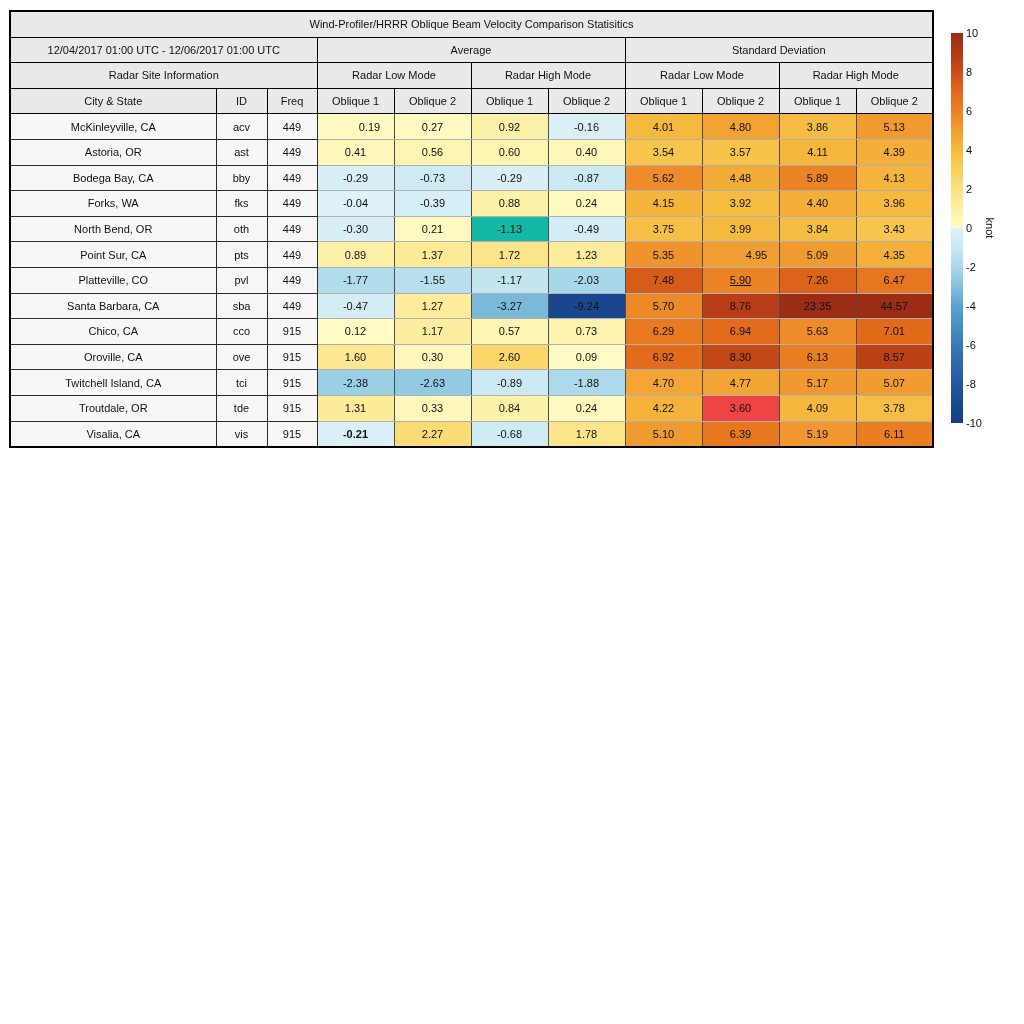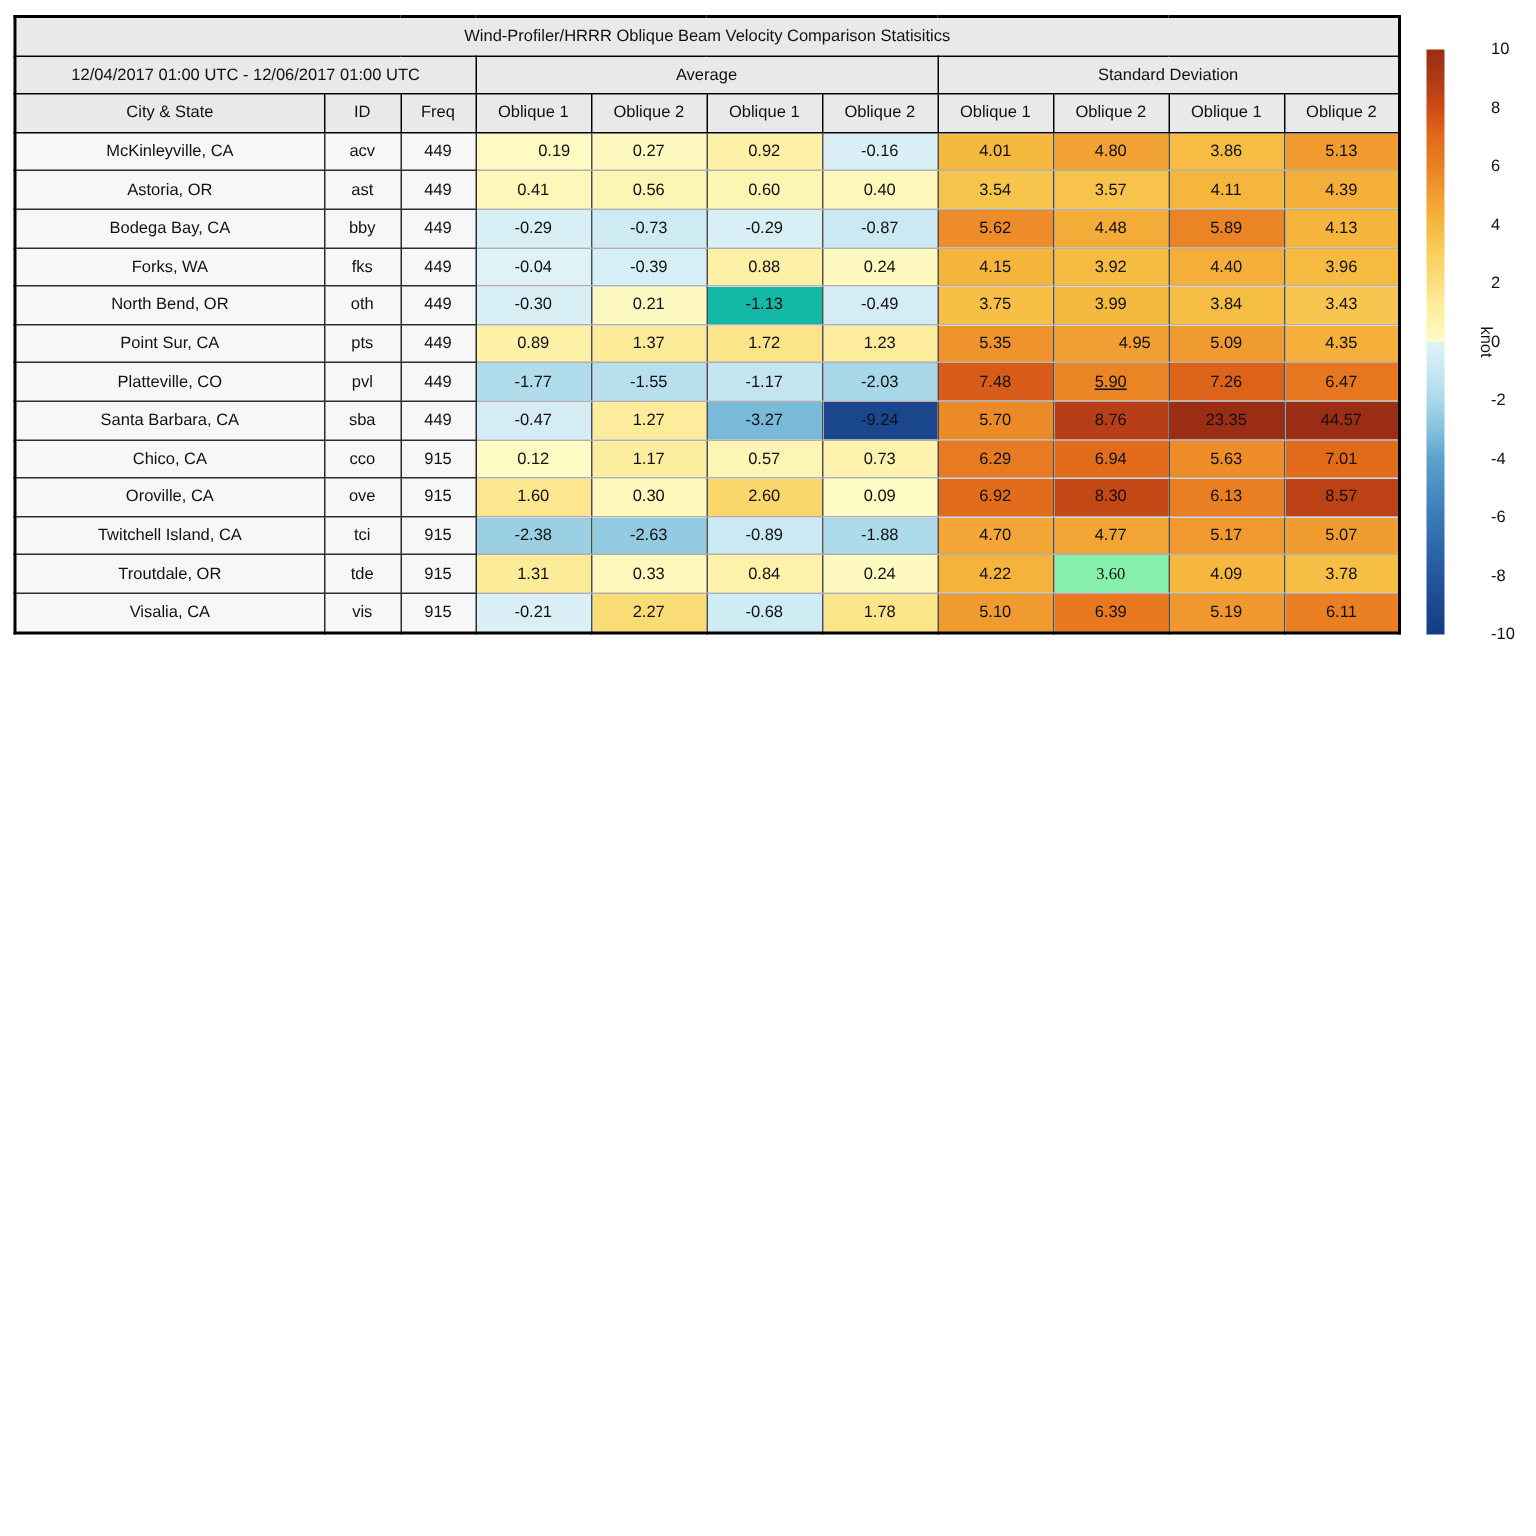--- a/index.html
+++ b/index.html
@@ -7,21 +7,21 @@
         font-family:"Liberation Sans",sans-serif;color:#111;overflow:hidden;}
   table.fig{position:absolute;left:9px;top:10px;border-collapse:collapse;table-layout:fixed;
         border:2px solid #000;background:#fff;}
   table.fig td{font-size:11px;text-align:center;vertical-align:middle;height:24.6px;
         padding:0;color:#111;white-space:nowrap;overflow:hidden;}
   td.hdr{background:#e9e9e9;border:1px solid #000;}
   td.lbl{background:#f7f7f7;border:1px solid #2b2b2b;}
   td.val{border-left:1px solid #4d4d4d;border-right:1px solid #4d4d4d;
          border-top:1px solid #b0b0b0;border-bottom:1px solid #b0b0b0;}
   .cbar{position:absolute;left:951px;top:33px;width:12px;height:390px;}
-  .cbar-tick{position:absolute;left:994px;font-size:11px;line-height:11px;color:#111;}
+  .cbar-tick{position:absolute;left:966px;font-size:11px;line-height:11px;color:#111;}
   .cbar-label{position:absolute;left:984px;top:228px;transform:translateY(-50%);
          writing-mode:vertical-rl;font-size:11px;color:#111;}
 </style>
 </head>
 <body>
 
 <div class="page">
 
   <table class="fig">
     <colgroup>
@@ -38,20 +38,27 @@
         <col style="width:77px">
     </colgroup>
     <tbody>
       <tr>
         <td class="hdr" colspan="11">Wind-Profiler/HRRR Oblique Beam Velocity Comparison Statisitics</td>
       </tr>
       <tr>
         <td class="hdr" colspan="3">12/04/2017 01:00 UTC - 12/06/2017 01:00 UTC</td>
         <td class="hdr" colspan="4">Average</td>
         <td class="hdr" colspan="4">Standard Deviation</td>
+      </tr>
+      <tr>
+        <td class="hdr" colspan="3">Radar Site Information</td>
+        <td class="hdr" colspan="2">Radar Low Mode</td>
+        <td class="hdr" colspan="2">Radar High Mode</td>
+        <td class="hdr" colspan="2">Radar Low Mode</td>
+        <td class="hdr" colspan="2">Radar High Mode</td>
       </tr>
       <tr>
         <td class="hdr">City &amp; State</td>
         <td class="hdr">ID</td>
         <td class="hdr">Freq</td>
         <td class="hdr">Oblique 1</td>
         <td class="hdr">Oblique 2</td>
         <td class="hdr">Oblique 1</td>
         <td class="hdr">Oblique 2</td>
         <td class="hdr">Oblique 1</td>
@@ -206,29 +213,29 @@
         </tr>
         <tr>
           <td class="lbl">Troutdale, OR</td>
           <td class="lbl">tde</td>
           <td class="lbl">915</td>
           <td class="val" style="background: rgb(252, 235, 153);">1.31</td>
           <td class="val" style="background: rgb(254, 248, 188);">0.33</td>
           <td class="val" style="background: rgb(253, 242, 170);">0.84</td>
           <td class="val" style="background: rgb(254, 249, 191);">0.24</td>
           <td class="val" style="background: rgb(245, 179, 60);">4.22</td>
-          <td class="val" style="background: #86efac; font-family: Liberation Serif, serif;">3.60</td>
+          <td class="val" style="background: #ef4444;">3.60</td>
           <td class="val" style="background: rgb(246, 183, 62);">4.09</td>
           <td class="val" style="background: rgb(247, 190, 69);">3.78</td>
         </tr>
         <tr>
           <td class="lbl">Visalia, CA</td>
           <td class="lbl">vis</td>
           <td class="lbl">915</td>
-          <td class="val" style="background: rgb(218, 240, 246);">-0.21</td>
+          <td class="val" style="background: rgb(218, 240, 246); font-weight: bold;">-0.21</td>
           <td class="val" style="background: rgb(250, 220, 119);">2.27</td>
           <td class="val" style="background: rgb(207, 235, 244);">-0.68</td>
           <td class="val" style="background: rgb(251, 228, 137);">1.78</td>
           <td class="val" style="background: rgb(240, 155, 48);">5.10</td>
           <td class="val" style="background: rgb(231, 120, 32);">6.39</td>
           <td class="val" style="background: rgb(240, 152, 47);">5.19</td>
           <td class="val" style="background: rgb(233, 126, 35);">6.11</td>
         </tr>
       </tbody>
   </table>

